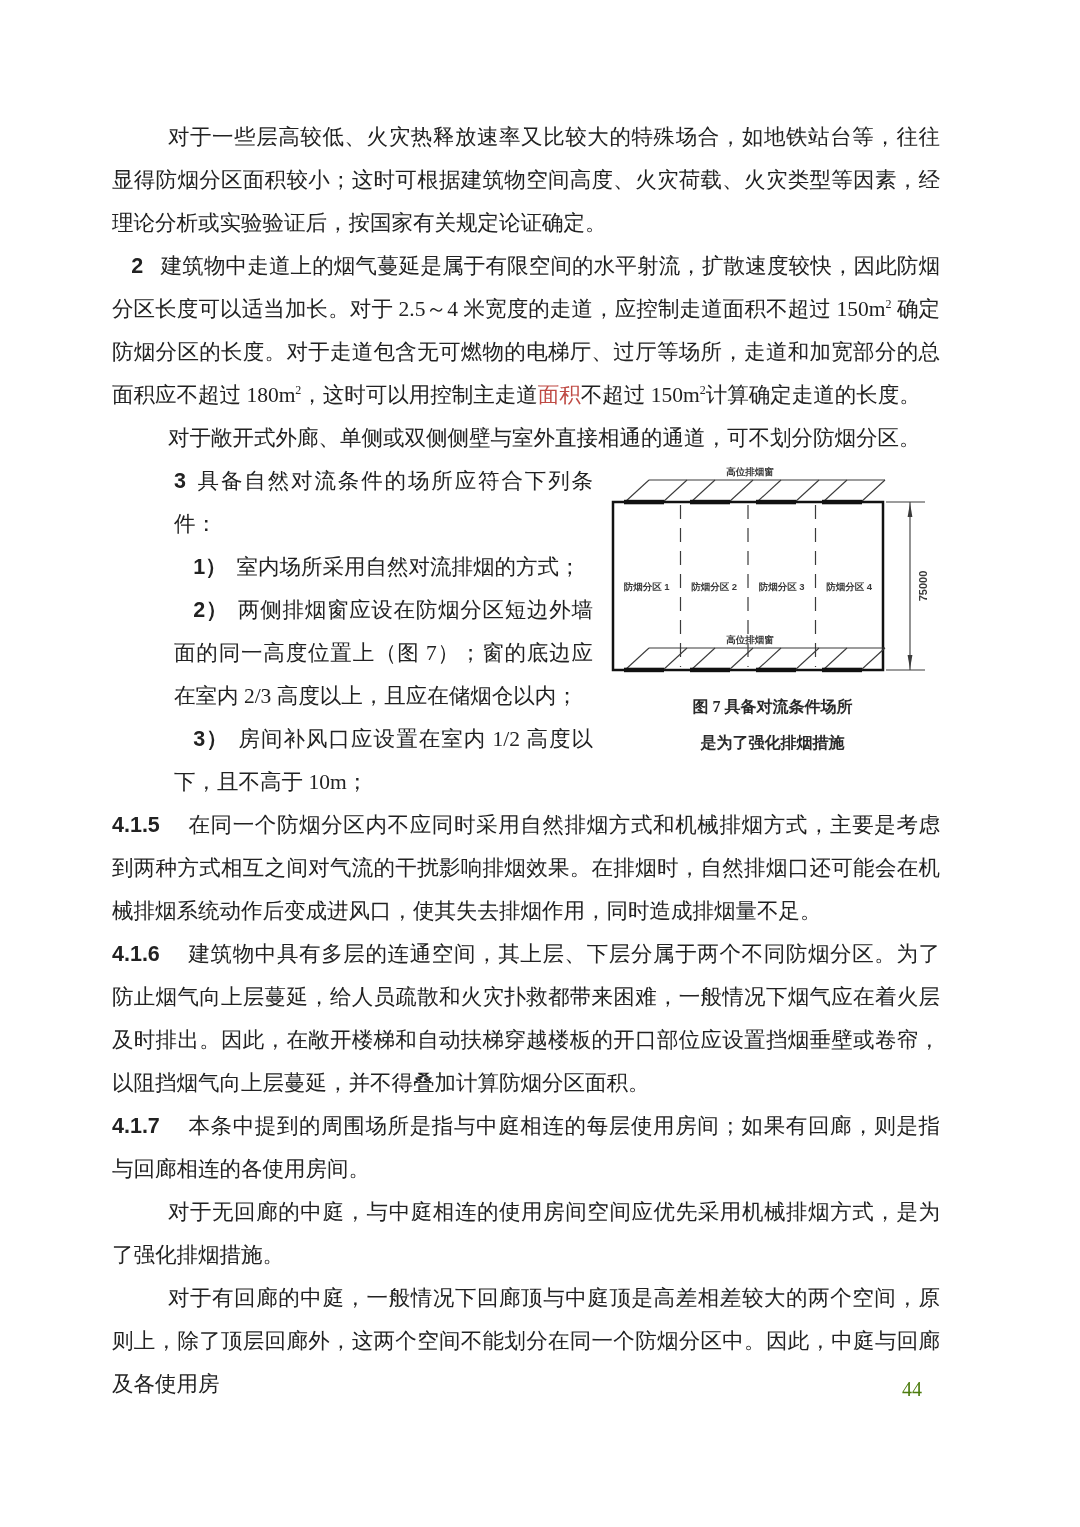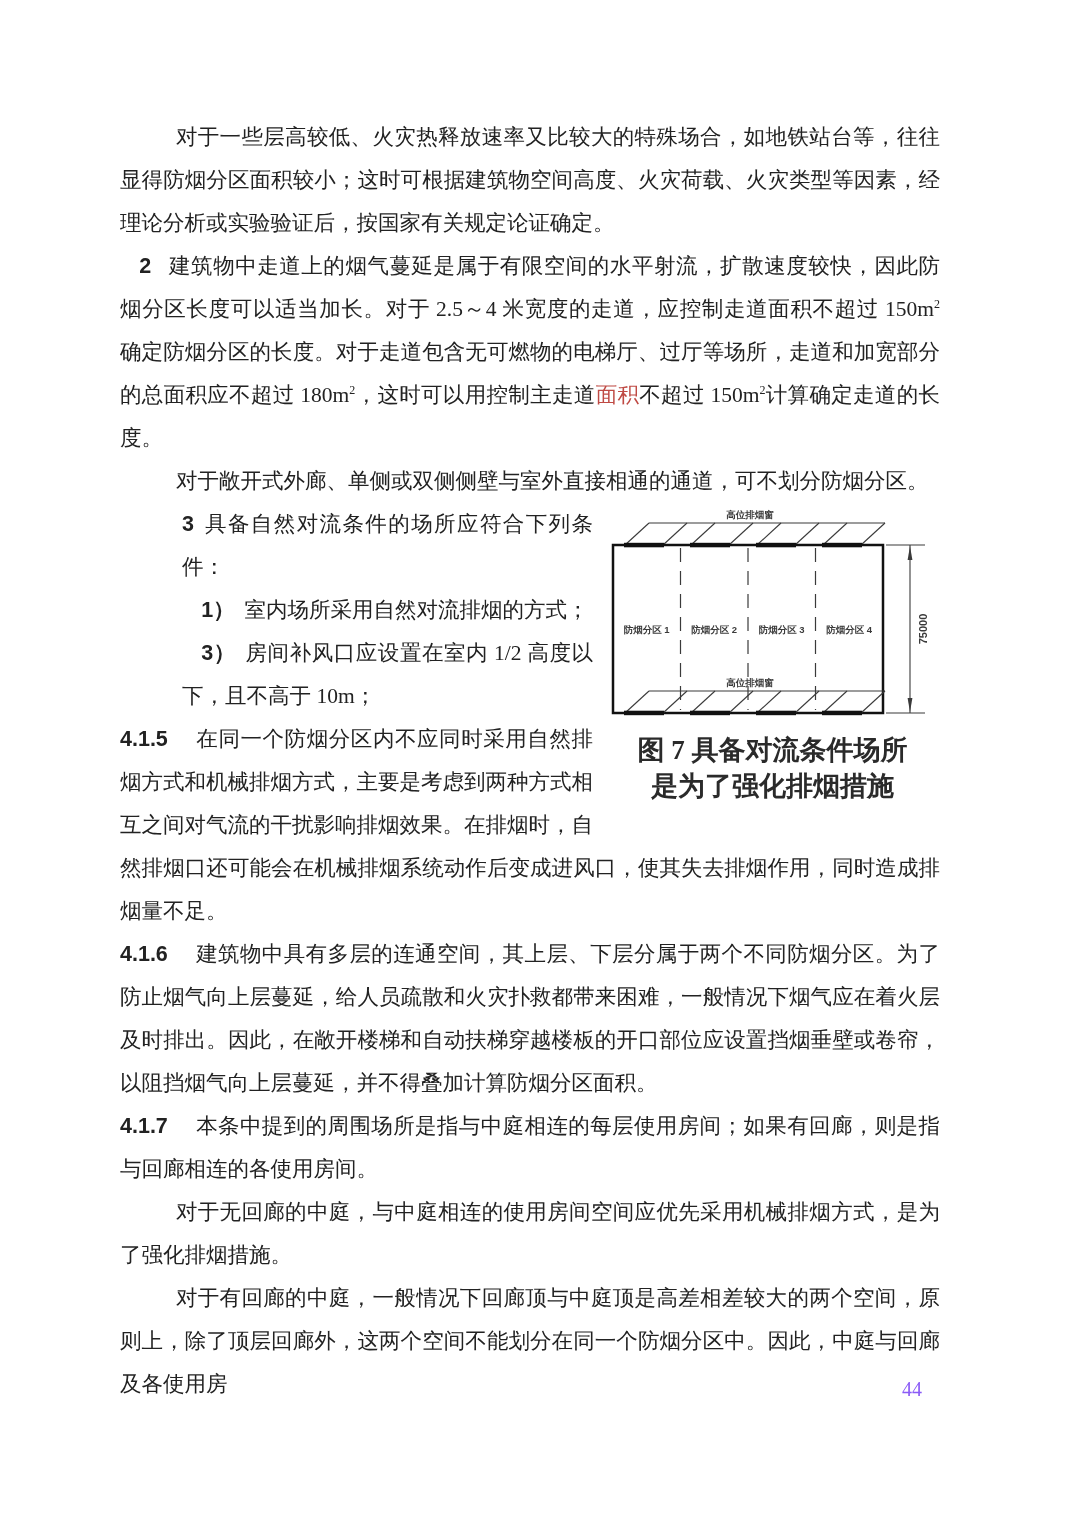--- a/index.html
+++ b/index.html
@@ -7,24 +7,23 @@
     width:1080px;height:1527px;
     background:#ffffff;
     position:relative;
     overflow:hidden;
     font-family:"Liberation Serif","DejaVu Serif",serif;
     color:#222222;
   }
   .page{
     position:absolute;inset:0;
     box-sizing:border-box;
-    padding:116px 140px 0 88px;
+    padding:116px 140px 0 112px;
     font-size:21.5px;
     line-height:43px;
-    margin-left:32px;
   }
   p{margin:0;text-align:justify;}
   
   .ind{text-indent:2.6em;}
   
   .num{font-family:"Liberation Sans","DejaVu Sans",sans-serif;font-weight:bold;}
   .g-small{margin-right:0.45em;}
   .g-mid{margin-right:0.8em;}
   .g-big{margin-right:1.3em;}
   
@@ -36,37 +35,37 @@
   
   .figure{
     float:right;
     width:335px;
     margin:4px 0 2px 12px;
     text-align:center;
     font-weight:bold;
   }
   .figure svg{display:block;}
   .fig-caption{
-    font-size:27px;
+    font-size:16px;
     line-height:36px;
     margin-top:10px;
     text-indent:0;
     text-align:center;
     color:#2a2a2a;
   }
   .svg-label{
     font-family:"Liberation Sans","DejaVu Sans",sans-serif;
     fill:#3a3a3a;
   }
   .page-number{
     position:absolute;
     top:1378px;
     right:158px;
     font-size:20px;
-    color:#8b5cf6;
+    color:#4d7c0f;
   }
 </style>
 </head>
 <body>
 
 <div class="page">
 
   <p class="ind"><span>对于一些层高较低、火灾热释放速率又比较大的特殊场合，如地铁站台等，往往显得防烟分区面积较小；这时可根据建筑物空间高度、火灾荷载、火灾类型等因素，经理论分析或实验验证后，按国家有关规定论证确定。</span></p>
 
   <p class="ind1" style="text-indent:0.9em;"><span class="num g-mid">2</span><span>建筑物中走道上的烟气蔓延是属于有限空间的水平射流，扩散速度较快，因此防烟分区长度可以适当加长。对于 2.5～4 米宽度的走道，应控制走道面积不超过 150m</span><sup>2</sup><span> 确定防烟分区的长度。对于走道包含无可燃物的电梯厅、过厅等场所，走道和加宽部分的总面积应不超过 180m</span><sup>2</sup><span>，这时可以用控制主走道</span><span class="red">面积</span><span>不超过 150m</span><sup>2</sup><span>计算确定走道的长度。</span></p>
@@ -141,20 +140,21 @@
       <text class="svg-label" font-size="11" text-anchor="middle" transform="rotate(-90 322 122)" x="322" y="122">75000</text>
     </svg>
     <div class="fig-caption">图 7  具备对流条件场所</div>
     <div class="fig-caption" style="margin-top:0;">是为了强化排烟措施</div>
   </div>
 
   <p class="shift"><span class="num g-small">3</span><span>具备自然对流条件的场所应符合下列条件：</span></p>
 
   <p class="shift ind1"><span class="num g-small">1）</span><span>室内场所采用自然对流排烟的方式；</span></p>
 
+  <p class="shift ind1"><span class="num g-small">2）</span><span>两侧排烟窗应设在防烟分区短边外墙面的同一高度位置上（图 7）；窗的底边应在室内 2/3 高度以上，且应在储烟仓以内；</span></p>
 
   <p class="shift ind1"><span class="num g-small">3）</span><span>房间补风口应设置在室内 1/2 高度以下，且不高于 10m；</span></p>
 
 
   <p><span class="num g-big">4.1.5</span><span>在同一个防烟分区内不应同时采用自然排烟方式和机械排烟方式，主要是考虑到两种方式相互之间对气流的干扰影响排烟效果。在排烟时，自然排烟口还可能会在机械排烟系统动作后变成进风口，使其失去排烟作用，同时造成排烟量不足。</span></p>
 
   <p><span class="num g-big">4.1.6</span><span>建筑物中具有多层的连通空间，其上层、下层分属于两个不同防烟分区。为了防止烟气向上层蔓延，给人员疏散和火灾扑救都带来困难，一般情况下烟气应在着火层及时排出。因此，在敞开楼梯和自动扶梯穿越楼板的开口部位应设置挡烟垂壁或卷帘，以阻挡烟气向上层蔓延，并不得叠加计算防烟分区面积。</span></p>
 
   <p><span class="num g-big">4.1.7</span><span>本条中提到的周围场所是指与中庭相连的每层使用房间；如果有回廊，则是指与回廊相连的各使用房间。</span></p>
 

